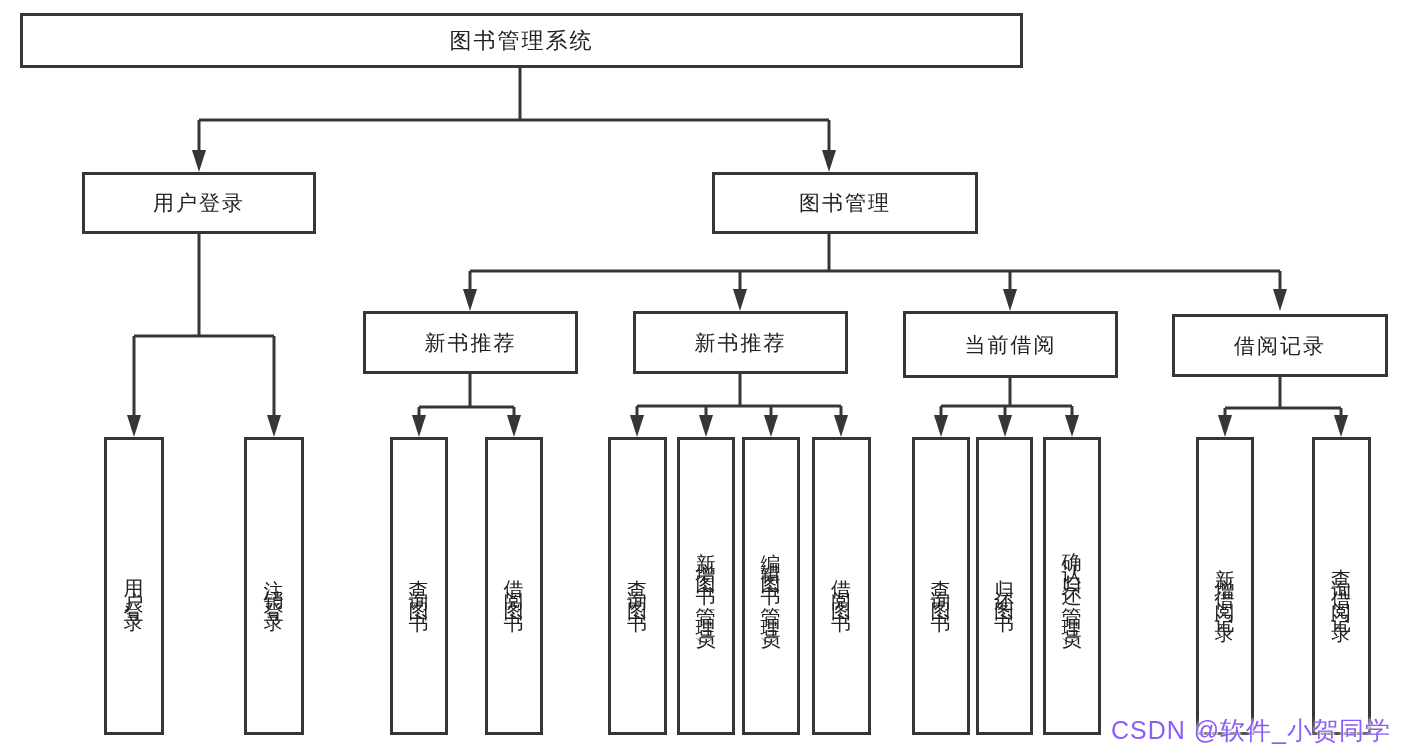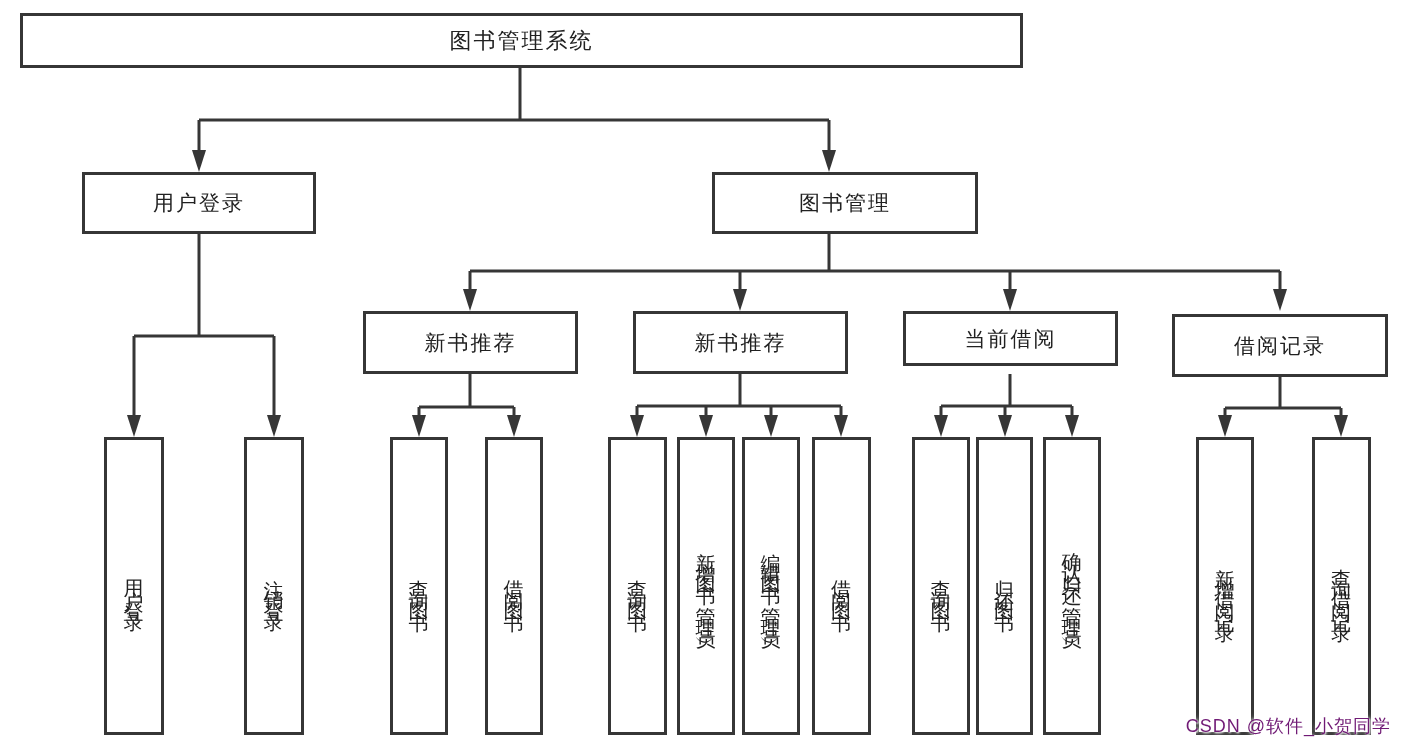--- a/index.html
+++ b/index.html
@@ -36,23 +36,23 @@
     writing-mode: vertical-rl;
     text-orientation: mixed;
     font-size: 20px;
     letter-spacing: 11px;
     line-height: 1;
   }
   .watermark {
     position: absolute;
     top: 714px;
     right: 14px;
-    font-size: 18px;
+    font-size: 25px;
     letter-spacing: 1px;
-    color: #701a75;
+    color: #8b5cf6;
     text-shadow: 0 0 3px #ffffff, 0 0 6px #ffffff, 1px 1px 2px #ffffff;
     z-index: 5;
     white-space: nowrap;
   }
 </style>
 </head>
 <body>
 
 <div class="stage">
 
@@ -99,21 +99,21 @@
     </g>
   </svg>
 
   <div class="box root-box" style="left:20px; top:13px; width:1003px; height:55px;">图书管理系统</div>
 
   <div class="box lvl-box" style="left:82px; top:172px; width:234px; height:62px;">用户登录</div>
   <div class="box lvl-box" style="left:712px; top:172px; width:266px; height:62px;">图书管理</div>
 
   <div class="box lvl-box" style="left:363px; top:311px; width:215px; height:63px;">新书推荐</div>
   <div class="box lvl-box" style="left:633px; top:311px; width:215px; height:63px;">新书推荐</div>
-  <div class="box lvl-box" style="left:903px; top:311px; width:215px; height:55px;">当前借阅</div>
+  <div class="box lvl-box" style="left:903px; top:311px; width:215px; height:67px;">当前借阅</div>
   <div class="box lvl-box" style="left:1172px; top:314px; width:216px; height:63px;">借阅记录</div>
 
   <div class="box leaf" style="left:104px; top:437px; width:60px; height:298px;">
     <span class="v">用户登录</span>
   </div>
   <div class="box leaf" style="left:244px; top:437px; width:60px; height:298px;">
     <span class="v">注销登录</span>
   </div>
 
   <div class="box leaf" style="left:390px; top:437px; width:58px; height:298px;">

